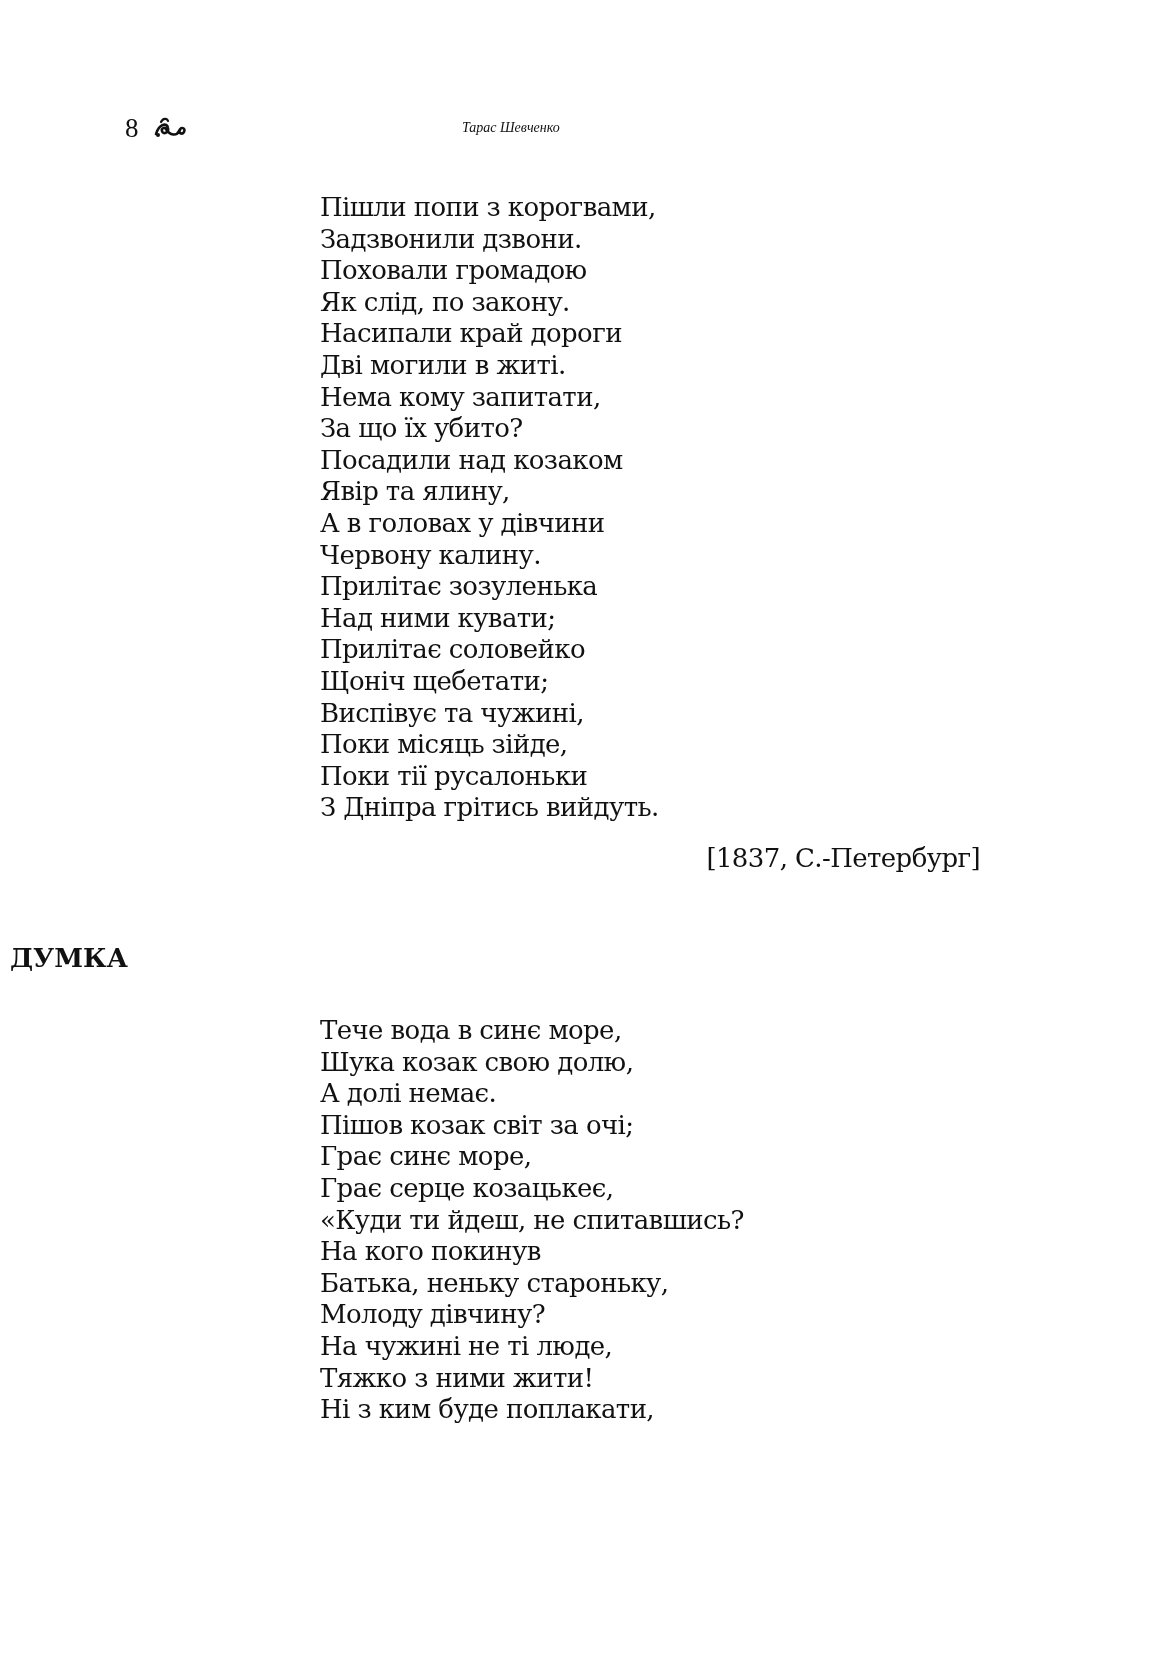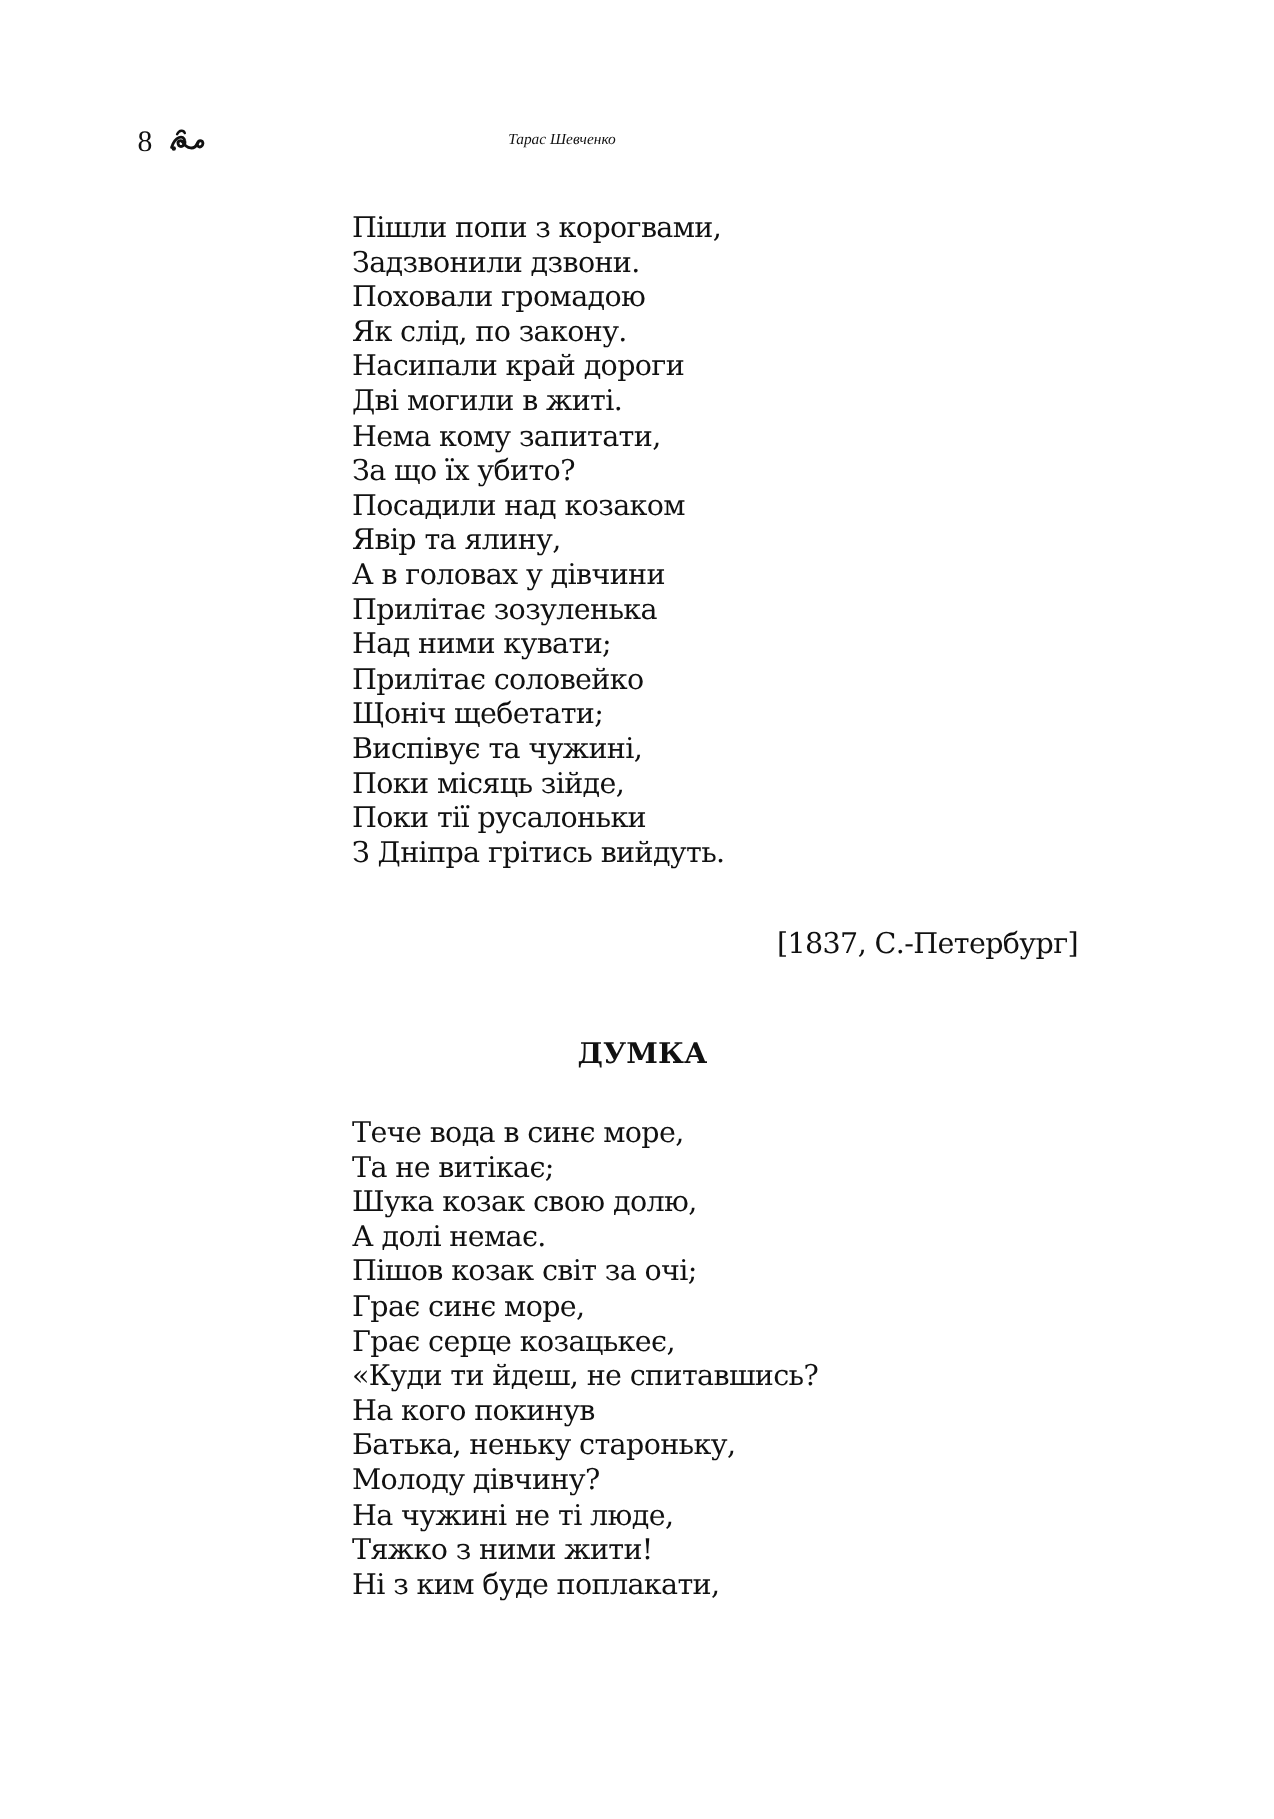--- a/index.html
+++ b/index.html
@@ -9,21 +9,21 @@
   .page-number { position: absolute; left: 5px; top: 0; font-size: 27px; line-height: 40px;
                  font-family: "Liberation Serif", serif; }
   .ornament { position: absolute; left: 33px; top: 6px; width: 34px; height: 28px; }
   .running-head { position: absolute; left: 342px; top: 0; font-size: 14px; line-height: 40px;
                   font-style: italic; font-family: "Liberation Serif", serif; }
   .poem-block { position: absolute; left: 320px; }
   .verse-line { font-size: 26px; line-height: 31.6px; white-space: nowrap;
                 font-family: "DejaVu Serif", serif; letter-spacing: -0.6px; }
   .attribution { position: absolute; top: 842px; right: 178px; font-size: 26px; line-height: 32px;
                  font-family: "DejaVu Serif", serif; letter-spacing: -0.6px; white-space: nowrap; }
-  .poem-title { position: absolute; top: 938px; left: 0; width: 1158px; text-align: center;
+  .poem-title { position: absolute; top: 938px; left: 0; width: 1158px; text-align: left;
                 font-size: 26px; font-weight: bold; line-height: 40px;
                 font-family: "DejaVu Serif", serif; padding-left: 10px; box-sizing: border-box; }
 </style>
 </head>
 <body>
 
 <div class="page-header">
   <span class="page-number">8</span>
   <span class="ornament">
     <svg width="34" height="28" viewBox="0 0 34 28">
@@ -41,37 +41,37 @@
   <div class="verse-line">Задзвонили дзвони.</div>
   <div class="verse-line">Поховали громадою</div>
   <div class="verse-line">Як слід, по закону.</div>
   <div class="verse-line">Насипали край дороги</div>
   <div class="verse-line">Дві могили в житі.</div>
   <div class="verse-line">Нема кому запитати,</div>
   <div class="verse-line">За що їх убито?</div>
   <div class="verse-line">Посадили над козаком</div>
   <div class="verse-line">Явір та ялину,</div>
   <div class="verse-line">А в головах у дівчини</div>
+  <div class="verse-line">Червону калину.</div>
   <div class="verse-line">Прилітає зозуленька</div>
   <div class="verse-line">Над ними кувати;</div>
   <div class="verse-line">Прилітає соловейко</div>
   <div class="verse-line">Щоніч щебетати;</div>
   <div class="verse-line">Виспівує та чужині,</div>
   <div class="verse-line">Поки місяць зійде,</div>
   <div class="verse-line">Поки тії русалоньки</div>
   <div class="verse-line">З Дніпра грітись вийдуть.</div>
 </div>
 
 <div class="attribution">[1837, С.-Петербург]</div>
 
 <div class="poem-title">ДУМКА</div>
 
 <div class="poem-block" style="top:1015px;">
   <div class="verse-line">Тече вода в синє море,</div>
-  <div class="verse-line">Та не витікає;</div>
   <div class="verse-line">Шука козак свою долю,</div>
   <div class="verse-line">А долі немає.</div>
   <div class="verse-line">Пішов козак світ за очі;</div>
   <div class="verse-line">Грає синє море,</div>
   <div class="verse-line">Грає серце козацькеє,</div>
   <div class="verse-line">«Куди ти йдеш, не спитавшись?</div>
   <div class="verse-line">На кого покинув</div>
   <div class="verse-line">Батька, неньку староньку,</div>
   <div class="verse-line">Молоду дівчину?</div>
   <div class="verse-line">На чужині не ті люде,</div>

